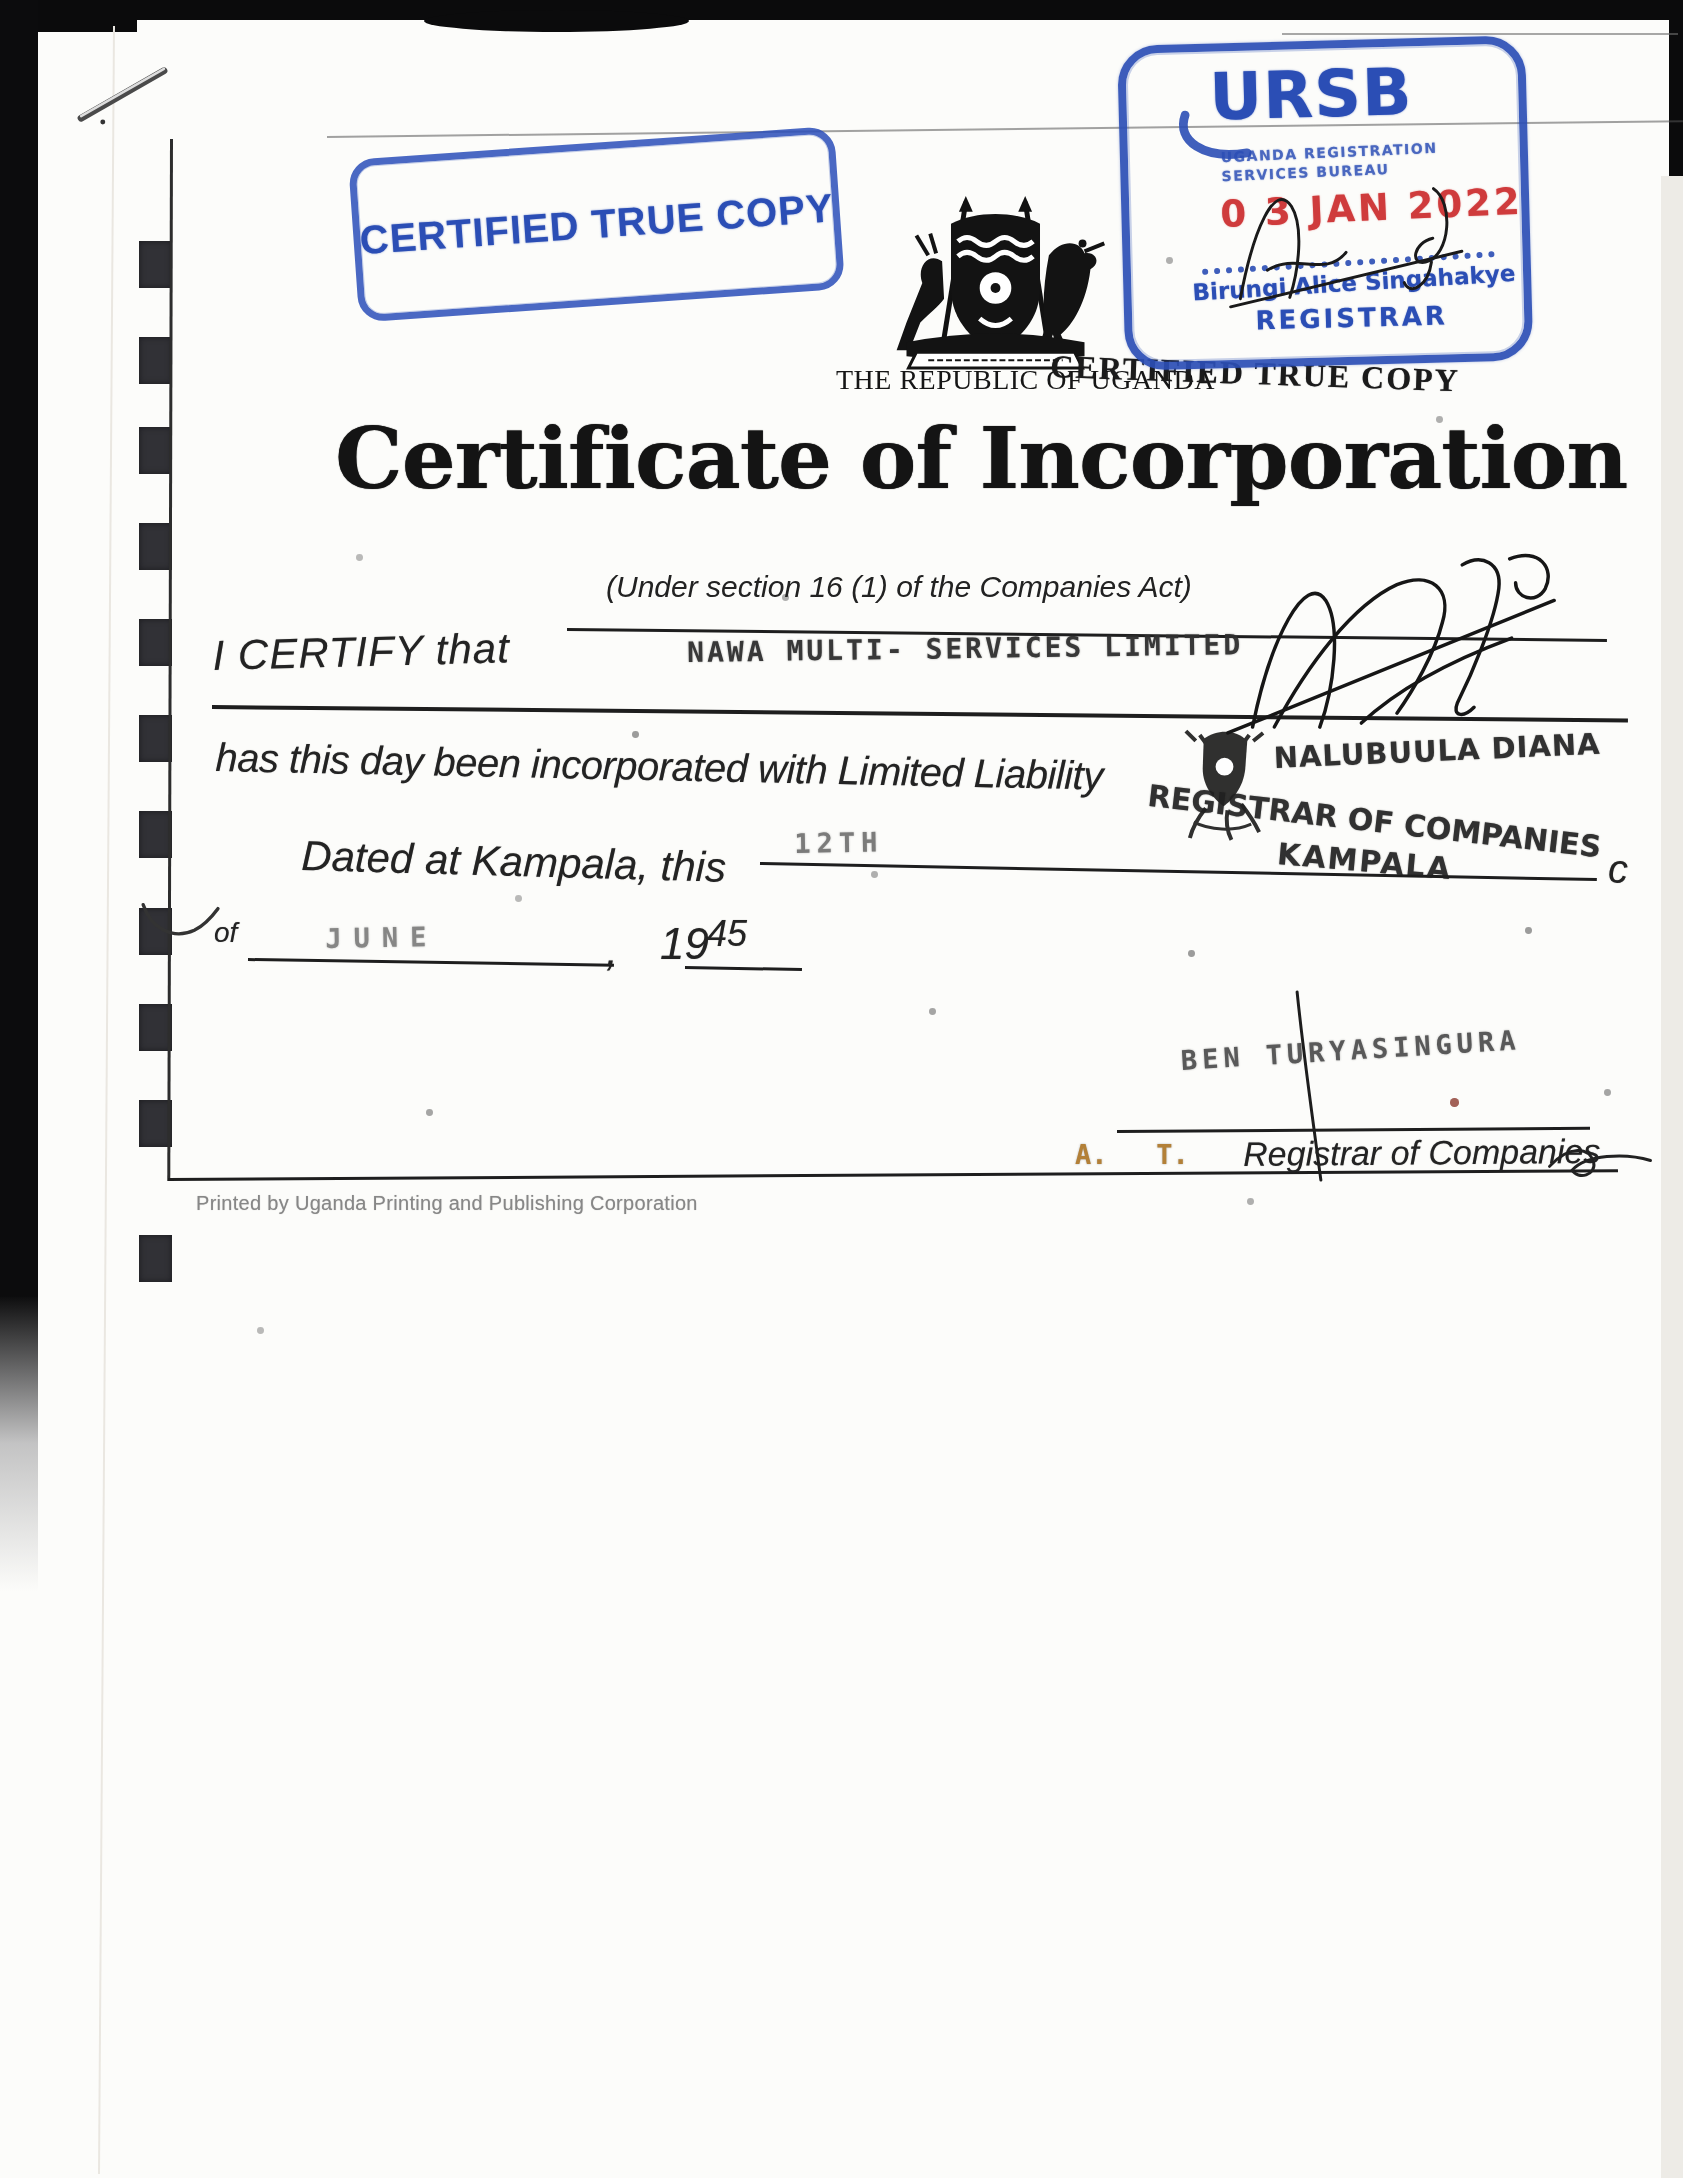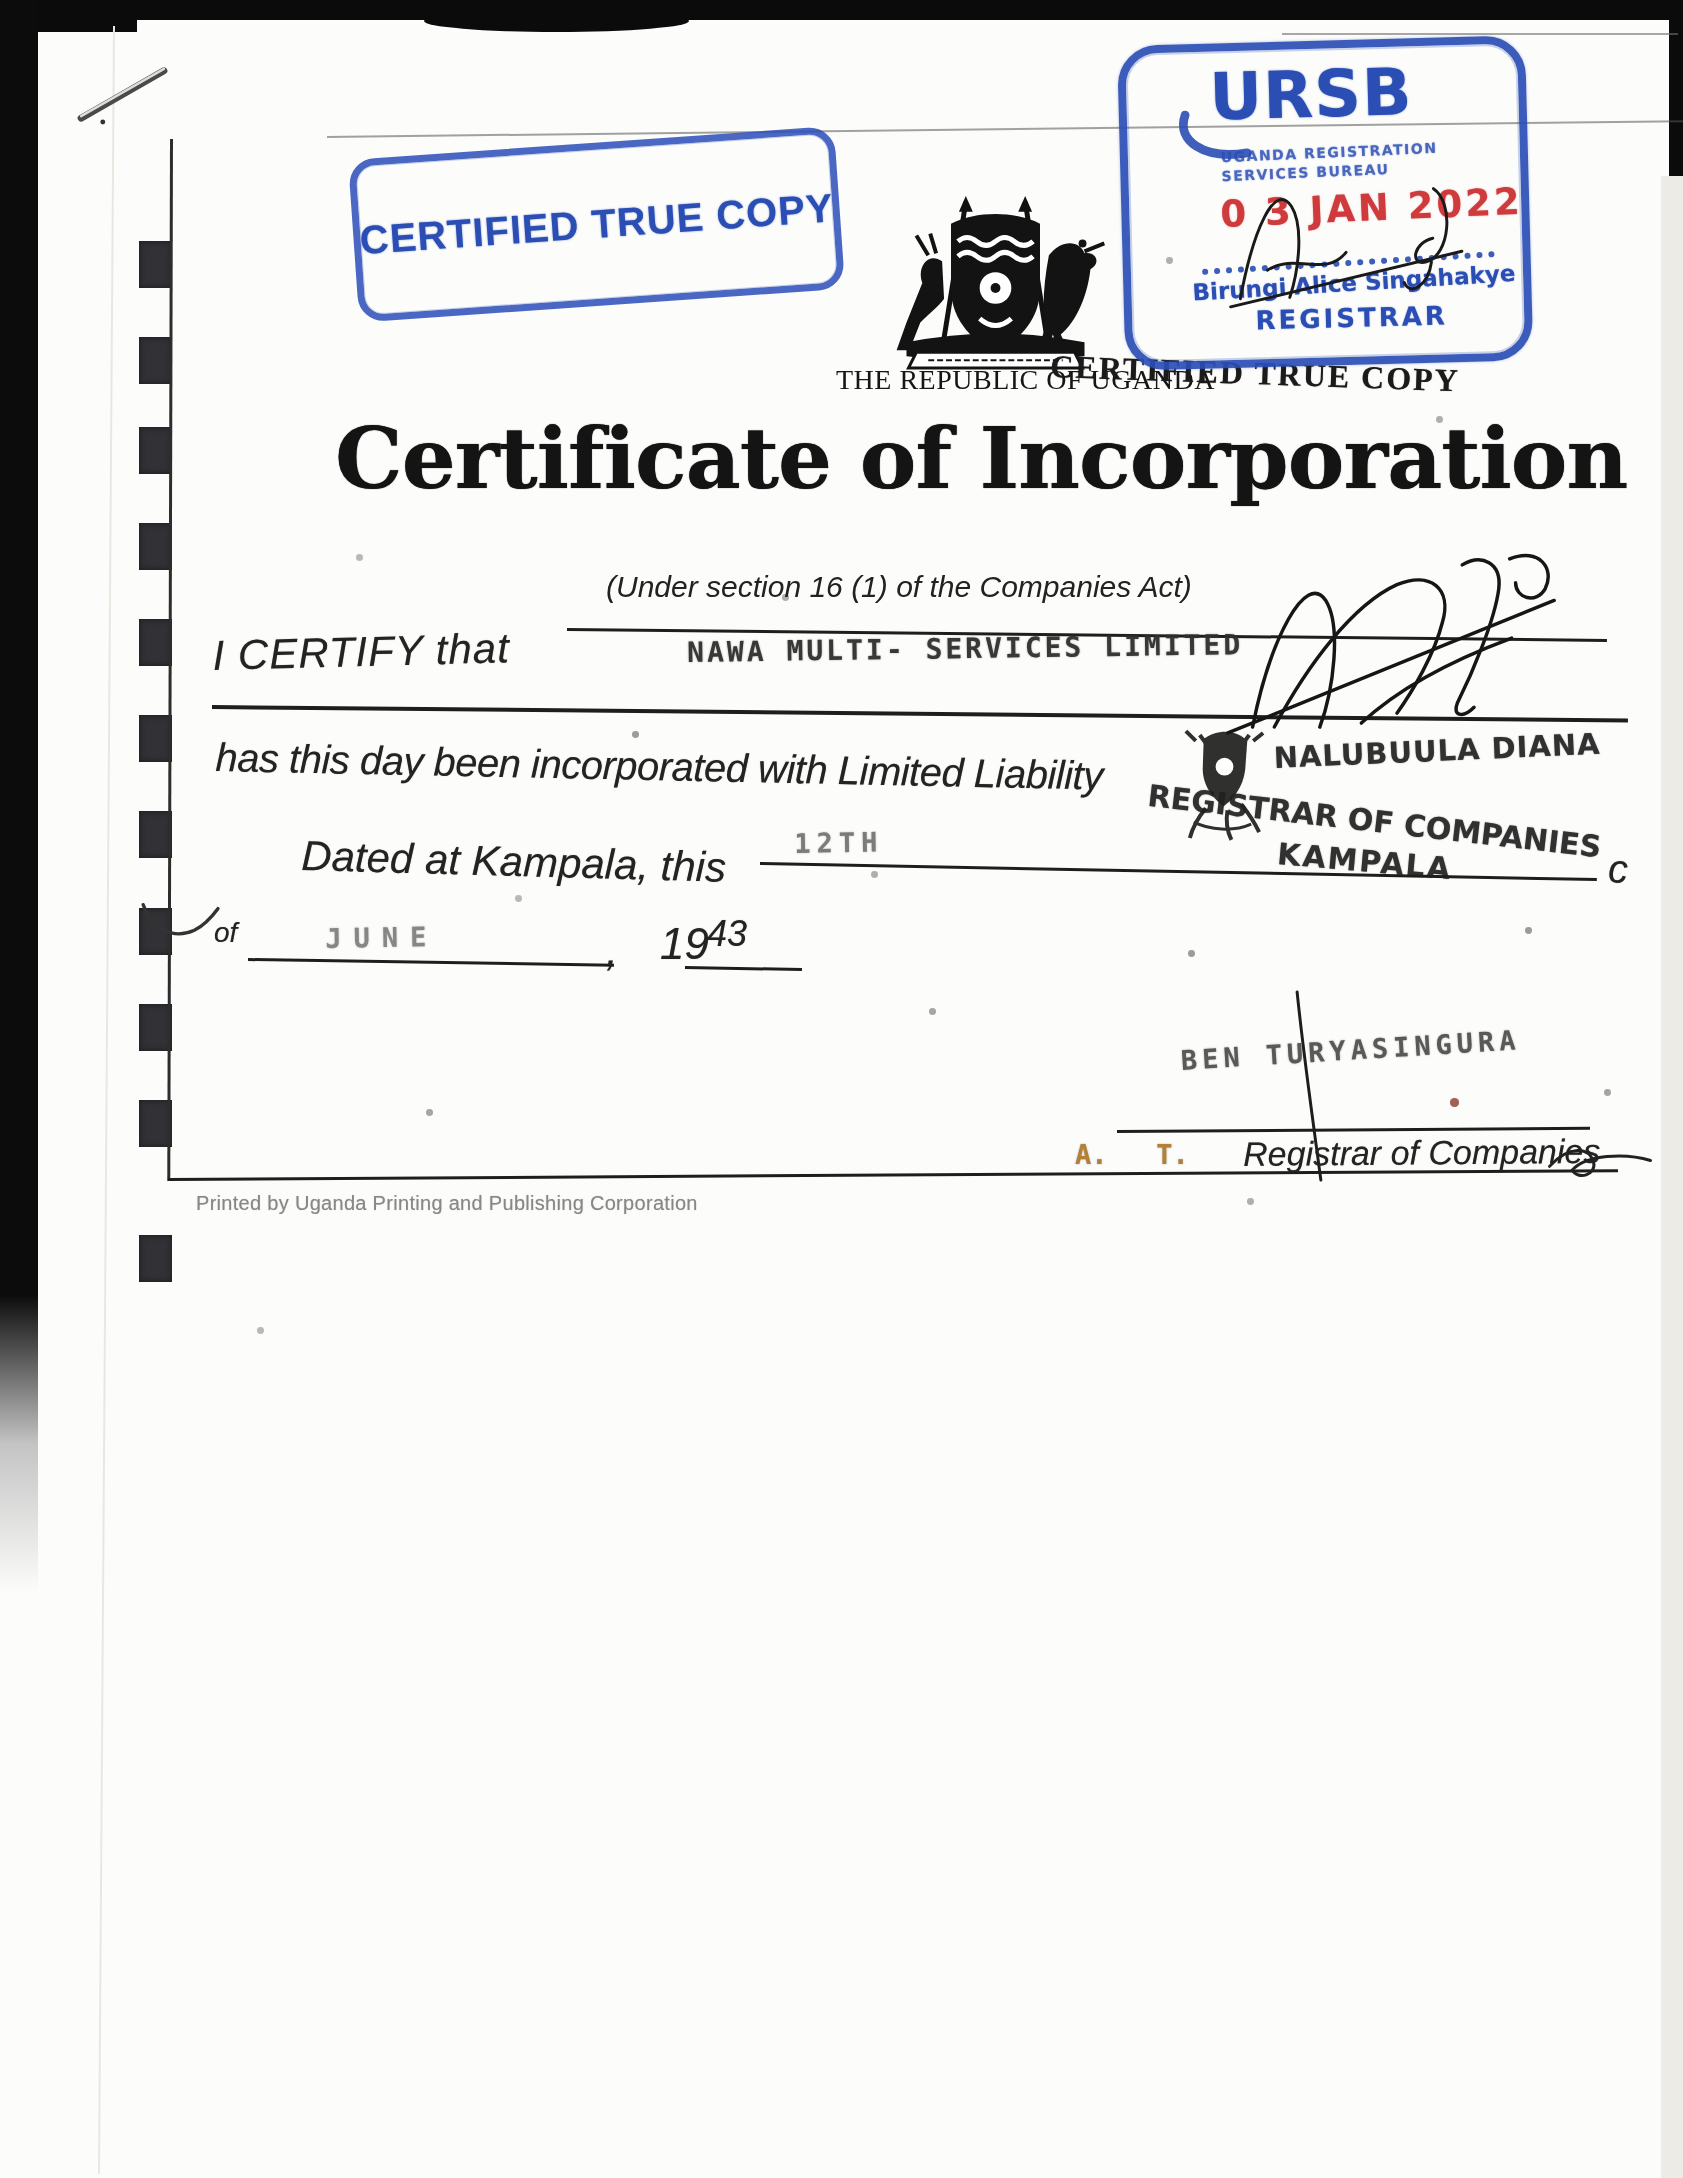--- a/index.html
+++ b/index.html
@@ -164,21 +164,21 @@
   </svg>
 
   <div class="abs cert-italic" style="left:302px;top:832px;font-size:42px;transform:rotate(1.6deg);transform-origin:left top;">Dated at Kampala, this</div>
   <div class="abs typed" style="left:794px;top:828px;font-size:27px;letter-spacing:6px;color:#4a4a4a;opacity:.72;transform:rotate(-1deg);transform-origin:left top;">12TH</div>
   <div class="abs cert-italic" style="left:1608px;top:847px;font-size:40px;">c</div>
 
   <div class="abs cert-italic" style="left:214px;top:917px;font-size:28px;">of</div>
   <div class="abs typed" style="left:325px;top:923px;font-size:27px;letter-spacing:12px;color:#4f4f4f;opacity:.68;transform:rotate(-1deg);transform-origin:left top;">JUNE</div>
   <div class="abs cert-italic" style="left:606px;top:927px;font-size:42px;">,</div>
   <div class="abs cert-italic" style="left:660px;top:919px;font-size:44px;">19</div>
-  <div class="abs cert-italic" style="left:707px;top:913px;font-size:36px;">43</div>
+  <div class="abs cert-italic" style="left:707px;top:913px;font-size:36px;">45</div>
 
   <div class="abs typed" style="left:1180px;top:1045px;font-size:27px;letter-spacing:5px;color:#3d3d3d;opacity:.85;transform:rotate(-3.5deg);transform-origin:left top;">BEN TURYASINGURA</div>
   <svg class="abs" style="left:1283px;top:990px;width:50px;height:193px;" viewBox="0 0 50 195">
     <path d="M14,2 C20,62 30,132 38,192" fill="none" stroke="#1d1d1d" stroke-width="3" stroke-linecap="round"></path>
   </svg>
   <div class="abs typed" style="left:1075px;top:1139px;font-size:27px;color:#a16207;opacity:.8;">A.   T.</div>
   <div class="abs cert-italic" style="left:1243px;top:1135px;font-size:34px;transform:rotate(-.5deg);transform-origin:left top;">Registrar of Companies</div>
   <svg class="abs" style="left:1544px;top:1135px;width:114px;height:51px;" viewBox="0 0 115 52">
     <path d="M5,32 C25,10 46,12 50,28 C53,41 34,46 28,36 C42,20 82,18 108,26" fill="none" stroke="#222" stroke-width="3" stroke-linecap="round"></path>
   </svg>

